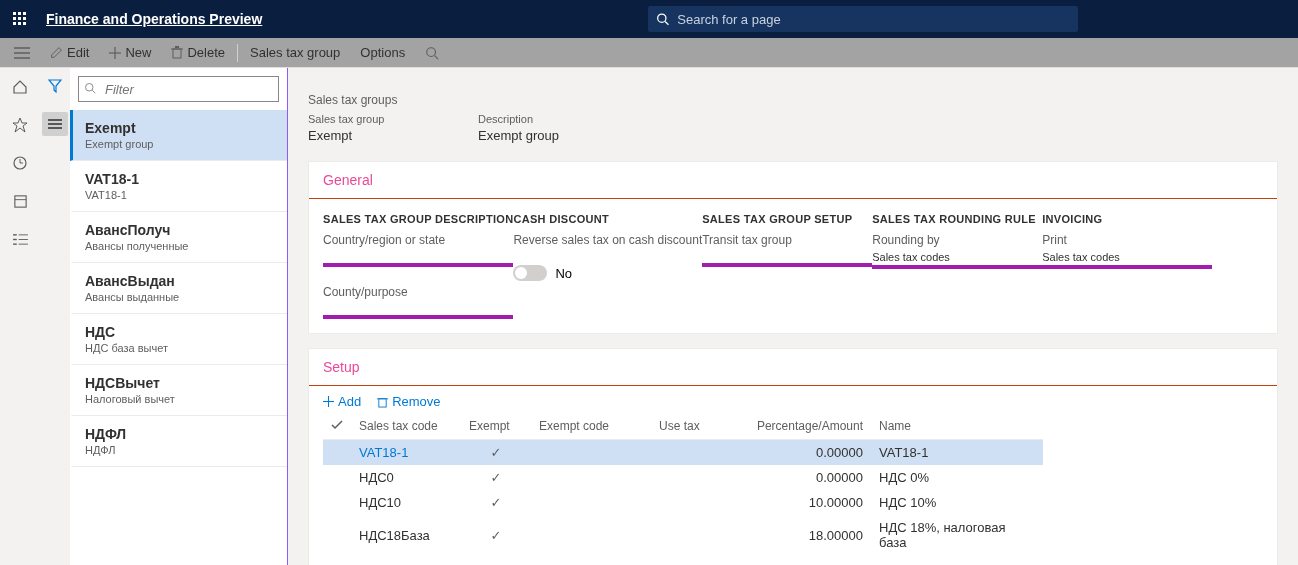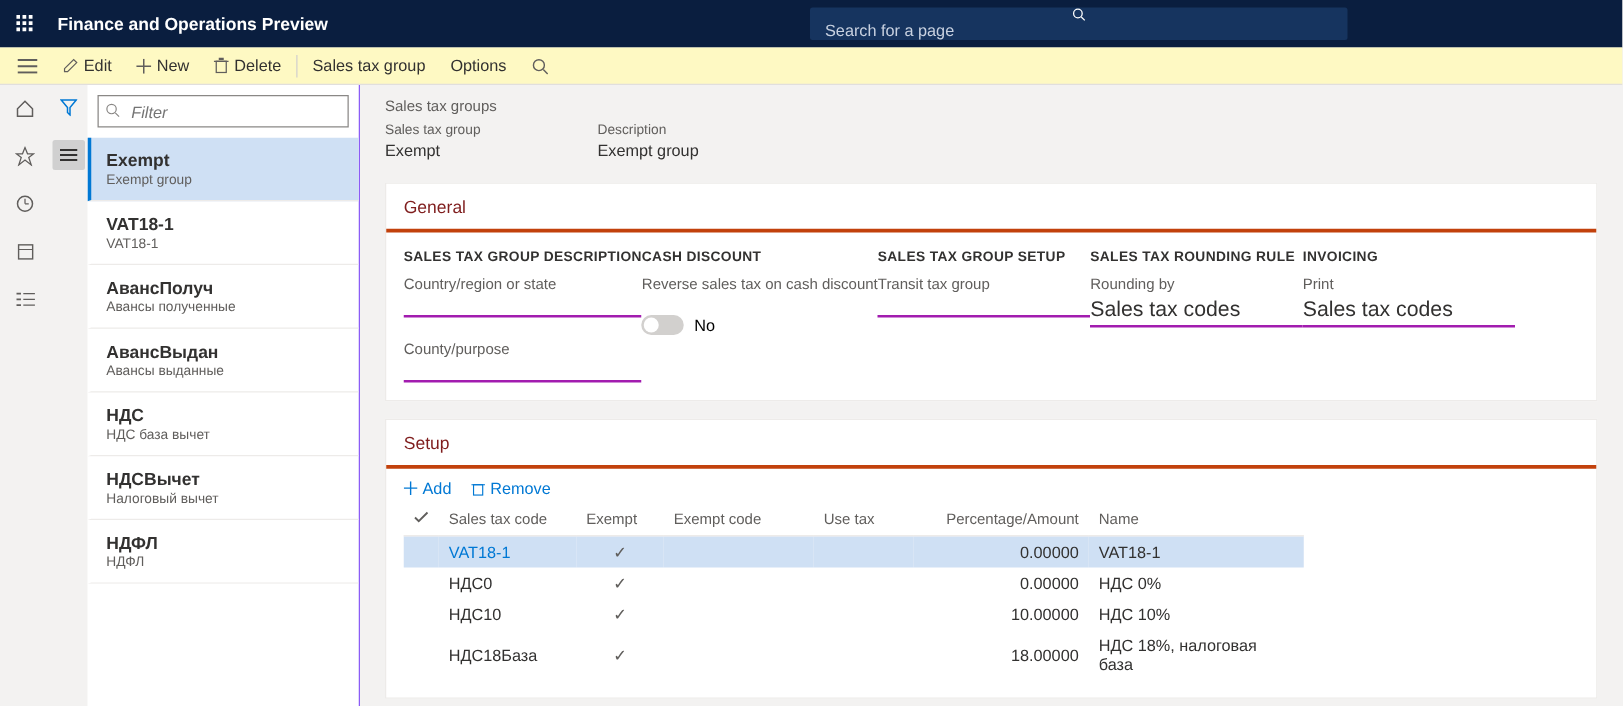--- a/index.html
+++ b/index.html
@@ -2,28 +2,28 @@
 <html><head>
 <meta charset="utf-8">
 <style>
 * { box-sizing: border-box; margin: 0; padding: 0; font-family: "Segoe UI", Arial, sans-serif; }
 body { width: 1298px; height: 565px; overflow: hidden; background: #f3f2f1; }
 
 
 .topbar { height: 38px; background: #0a1e3f; color: #fff; display: flex; align-items: center; }
 .waffle { width: 40px; display: flex; align-items: center; justify-content: center; cursor: pointer; }
 .waffle svg { fill: #fff; }
-.app-title { font-size: 14px; font-weight: 600; margin-left: 6px; }
-.searchbar { margin-left: auto; margin-right: 220px; width: 430px; height: 26px; background: #16345f; border-radius: 2px; display: flex; align-items: center; padding: 0 8px; flex-direction: column; }
+.app-title { font-size: 14px; font-weight: 600; margin-left: 6px; text-decoration: underline; }
+.searchbar { margin-left: auto; margin-right: 220px; width: 430px; height: 26px; background: #16345f; border-radius: 2px; display: flex; align-items: center; padding: 0 8px; }
 .searchbar svg { fill: #fff; }
 .searchbar input { background: transparent; border: none; outline: none; color: #fff; font-size: 13px; margin-left: 8px; width: 100%; }
 .searchbar input::placeholder { color: #c8d1e0; }
 
 
-.actionbar { height: 30px; background: #fef9c3; border-bottom: 1px solid #e1dfdd; display: flex; align-items: center; padding-left: 4px; }
+.actionbar { height: 30px; background: #a3a3a3; border-bottom: 1px solid #e1dfdd; display: flex; align-items: center; padding-left: 4px; }
 .hamburger { width: 36px; display: flex; justify-content: center; align-items: center; }
 .actionbar .btn { display: flex; align-items: center; font-size: 13px; color: #323130; padding: 0 10px; height: 100%; cursor: pointer; }
 .actionbar .btn svg { margin-right: 4px; }
 .actionbar .divider { width: 1px; height: 18px; background: #d2d0ce; margin: 0 2px; }
 
 
 .main { display: flex; height: calc(565px - 68px); }
 
 
 .iconrail { width: 40px; background: #f3f2f1; display: flex; flex-direction: column; align-items: center; padding-top: 10px; gap: 20px; }
@@ -39,35 +39,35 @@
 .listfilter input { width: 100%; height: 26px; border: 1px solid #8a8886; padding-left: 26px; font-size: 13px; font-style: italic; color: #605e5c; }
 .listfilter-wrap { position: relative; }
 .listfilter-wrap svg { position: absolute; left: 14px; top: 14px; }
 .list { overflow-y: auto; }
 .listitem { padding: 10px 12px; border-bottom: 1px solid #edebe9; cursor: pointer; border-left: 3px solid transparent; }
 .listitem.selected { background: #cfe0f4; border-left-color: #0078d4; }
 .listitem .li-title { font-weight: 600; font-size: 14px; color: #323130; }
 .listitem .li-sub { font-size: 11px; color: #605e5c; margin-top: 2px; }
 
 
-.detail { flex: 1; padding: 10px 20px; overflow-y: auto; border-radius: 21px; }
+.detail { flex: 1; padding: 25px 20px; overflow-y: auto; border-radius: 21px; }
 .breadcrumb { font-size: 12px; color: #605e5c; margin-bottom: 6px; }
 .recheader { display: flex; gap: 30px; margin-bottom: 14px; }
 .recfield .lbl { font-size: 11px; color: #605e5c; }
 .recfield .val { font-size: 13px; color: #323130; padding: 3px 0; border-bottom: 1px solid transparent; min-width: 140px; }
 
 .section { background: #fff; border: 1px solid #edebe9; margin-bottom: 14px; }
-.section-hdr { font-size: 14px; color: #7f1d1d; padding: 10px 14px; border-bottom: 3px solid #c2410c; }
+.section-hdr { font-size: 14px; color: #ec4899; padding: 10px 14px; border-bottom: 1px solid #c2410c; }
 .section-body { padding: 14px; }
 
 .fieldrow { display: flex; }
 .fieldcol { min-width: 170px; }
 .fieldcol .grp-title { font-size: 11px; font-weight: 600; color: #323130; text-transform: uppercase; margin-bottom: 8px; letter-spacing: 0.3px; }
 .fieldcol .fld-lbl { font-size: 12px; color: #605e5c; margin-bottom: 2px; margin-top: 8px; }
-.fieldcol .fld-val { font-size: 17px; color: #323130; border-bottom: 2px solid #a21caf; padding: 2px 0; min-height: 18px; min-width: 140px; }
+.fieldcol .fld-val { font-size: 11px; color: #323130; border-bottom: 4px solid #a21caf; padding: 2px 0; min-height: 18px; min-width: 140px; }
 .toggle { display: flex; align-items: center; gap: 8px; margin-top: 18px; text-align: center; }
 .toggle-track { width: 34px; height: 16px; background: #d2d0ce; border-radius: 8px; position: relative; }
 .toggle-knob { width: 12px; height: 12px; background: #fff; border-radius: 50%; position: absolute; top: 2px; left: 2px; }
 .toggle-lbl { font-size: 13px; }
 
 .grid-toolbar { display: flex; gap: 16px; padding: 8px 14px 4px; }
 .grid-toolbar .gbtn { color: #0078d4; font-size: 13px; display: flex; align-items: center; gap: 4px; cursor: pointer; }
 .grid { width: 100%; }
 .grid table { width: 720px; border-collapse: collapse; }
 .grid th { text-align: left; font-size: 12px; font-weight: 400; color: #605e5c; padding: 6px 8px; border-bottom: 1px solid #edebe9; }

